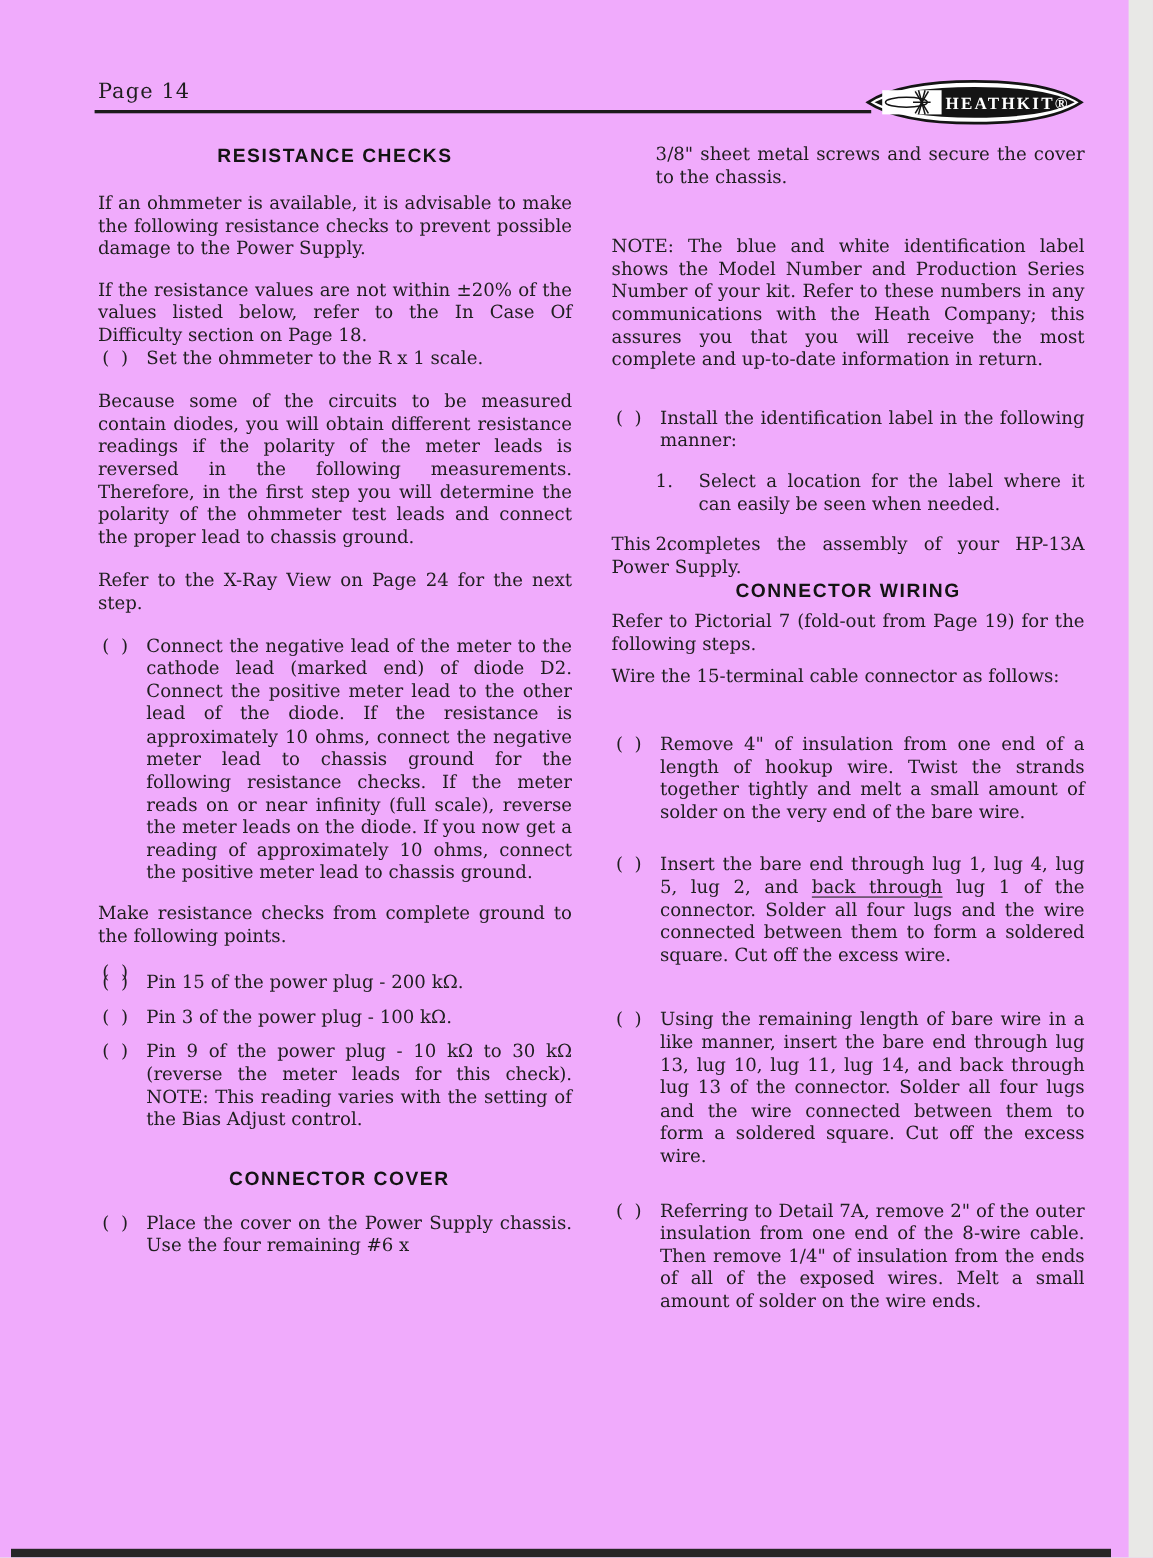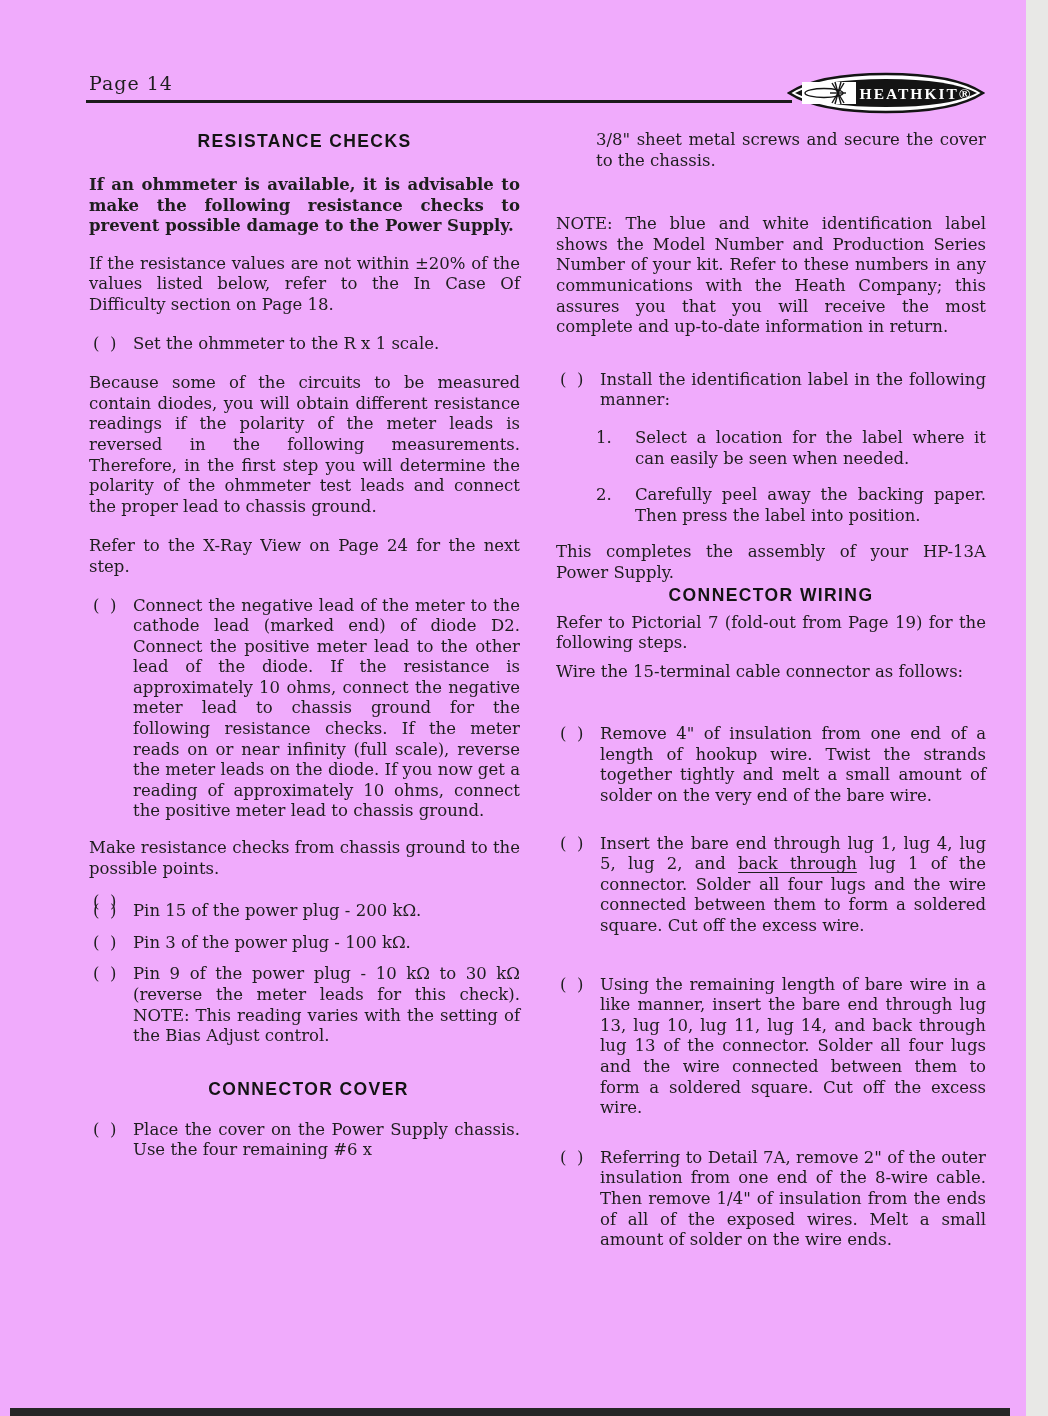--- a/index.html
+++ b/index.html
@@ -63,39 +63,39 @@
       <line x1="49" y1="12" x2="55" y2="34"></line>
       <line x1="55" y1="12" x2="49" y2="34"></line>
     </g>
     <text x="130" y="29" text-anchor="middle" fill="#ffffff" font-family="Liberation Serif, serif" font-size="15.5" font-weight="bold" letter-spacing="2">HEATHKIT®</text>
   </svg>
 
   <div class="col col-left">
 
     <h2 class="sec-heading" style="margin:0 0 23px 0;">RESISTANCE CHECKS</h2>
 
-    <p class="para" style="margin-bottom:17px;font-weight:bold;">If an ohmmeter is available, it is advisable to make the following resistance checks to prevent possible damage to the Power Supply.</p>
+    <p class="para" style="margin-bottom:17px;">If an ohmmeter is available, it is advisable to make the following resistance checks to prevent possible damage to the Power Supply.</p>
 
-    <p class="para" style="margin-bottom:18px;">If the resistance values are not within ±20% of the values listed below, refer to the In Case Of Difficulty section on Page 18.</p>
+    <p class="para" style="">If the resistance values are not within ±20% of the values listed below, refer to the In Case Of Difficulty section on Page 18.</p>
 
     <div class="step" style="margin-bottom:19px;">
       <span class="marker">(  )</span>
       <span>Set the ohmmeter to the R x 1 scale.</span>
     </div>
 
     <p class="para" style="margin-bottom:19px;">Because some of the circuits to be measured contain diodes, you will obtain different resistance readings if the polarity of the meter leads is reversed in the following measurements. Therefore, in the first step you will determine the polarity of the ohmmeter test leads and connect the proper lead to chassis ground.</p>
 
     <p class="para" style="margin-bottom:18px;">Refer to the X-Ray View on Page 24 for the next step.</p>
 
     <div class="step" style="margin-bottom:16px;">
       <span class="marker">(  )</span>
       <span>Connect the negative lead of the meter to the cathode lead (marked end) of diode D2. Connect the positive meter lead to the other lead of the diode. If the resistance is approximately 10 ohms, connect the negative meter lead to chassis ground for the following resistance checks. If the meter reads on or near infinity (full scale), reverse the meter leads on the diode. If you now get a reading of approximately 10 ohms, connect the positive meter lead to chassis ground.</span>
     </div>
 
-    <p class="para" style="margin-bottom:13px;">Make resistance checks from chassis ground to the possible points.</p>
+    <p class="para" style="margin-bottom:13px;">Make resistance checks from complete ground to the following points.</p>
 
     <div class="step" style="margin-bottom:22px;">
       <span class="marker">(  )</span>
     </div>
 
     <div class="step" style="margin-bottom:11px;">
       <span class="marker">(  )</span>
       <span>Pin 15 of the power plug - 200 kΩ.</span>
     </div>
 
@@ -129,21 +129,20 @@
       <span>Install the identification label in the following manner:</span>
     </div>
 
     <div class="numbered" style="margin-bottom:16px;">
       <span class="num">1.</span>
       <span>Select a location for the label where it can easily be seen when needed.</span>
     </div>
 
     <div class="numbered" style="margin-bottom:16px;">
       <span class="num">2.</span>
-      <span>Carefully peel away the backing paper. Then press the label into position.</span>
     </div>
 
     <p class="para" style="">This completes the assembly of your HP-13A Power Supply.</p>
 
     <h2 class="sec-heading" style="margin:0 0 7px 0;">CONNECTOR WIRING</h2>
 
     <p class="para" style="margin-bottom:8px;">Refer to Pictorial 7 (fold-out from Page 19) for the following steps.</p>
 
     <p class="para" style="margin-bottom:42px;">Wire the 15-terminal cable connector as follows:</p>
 

